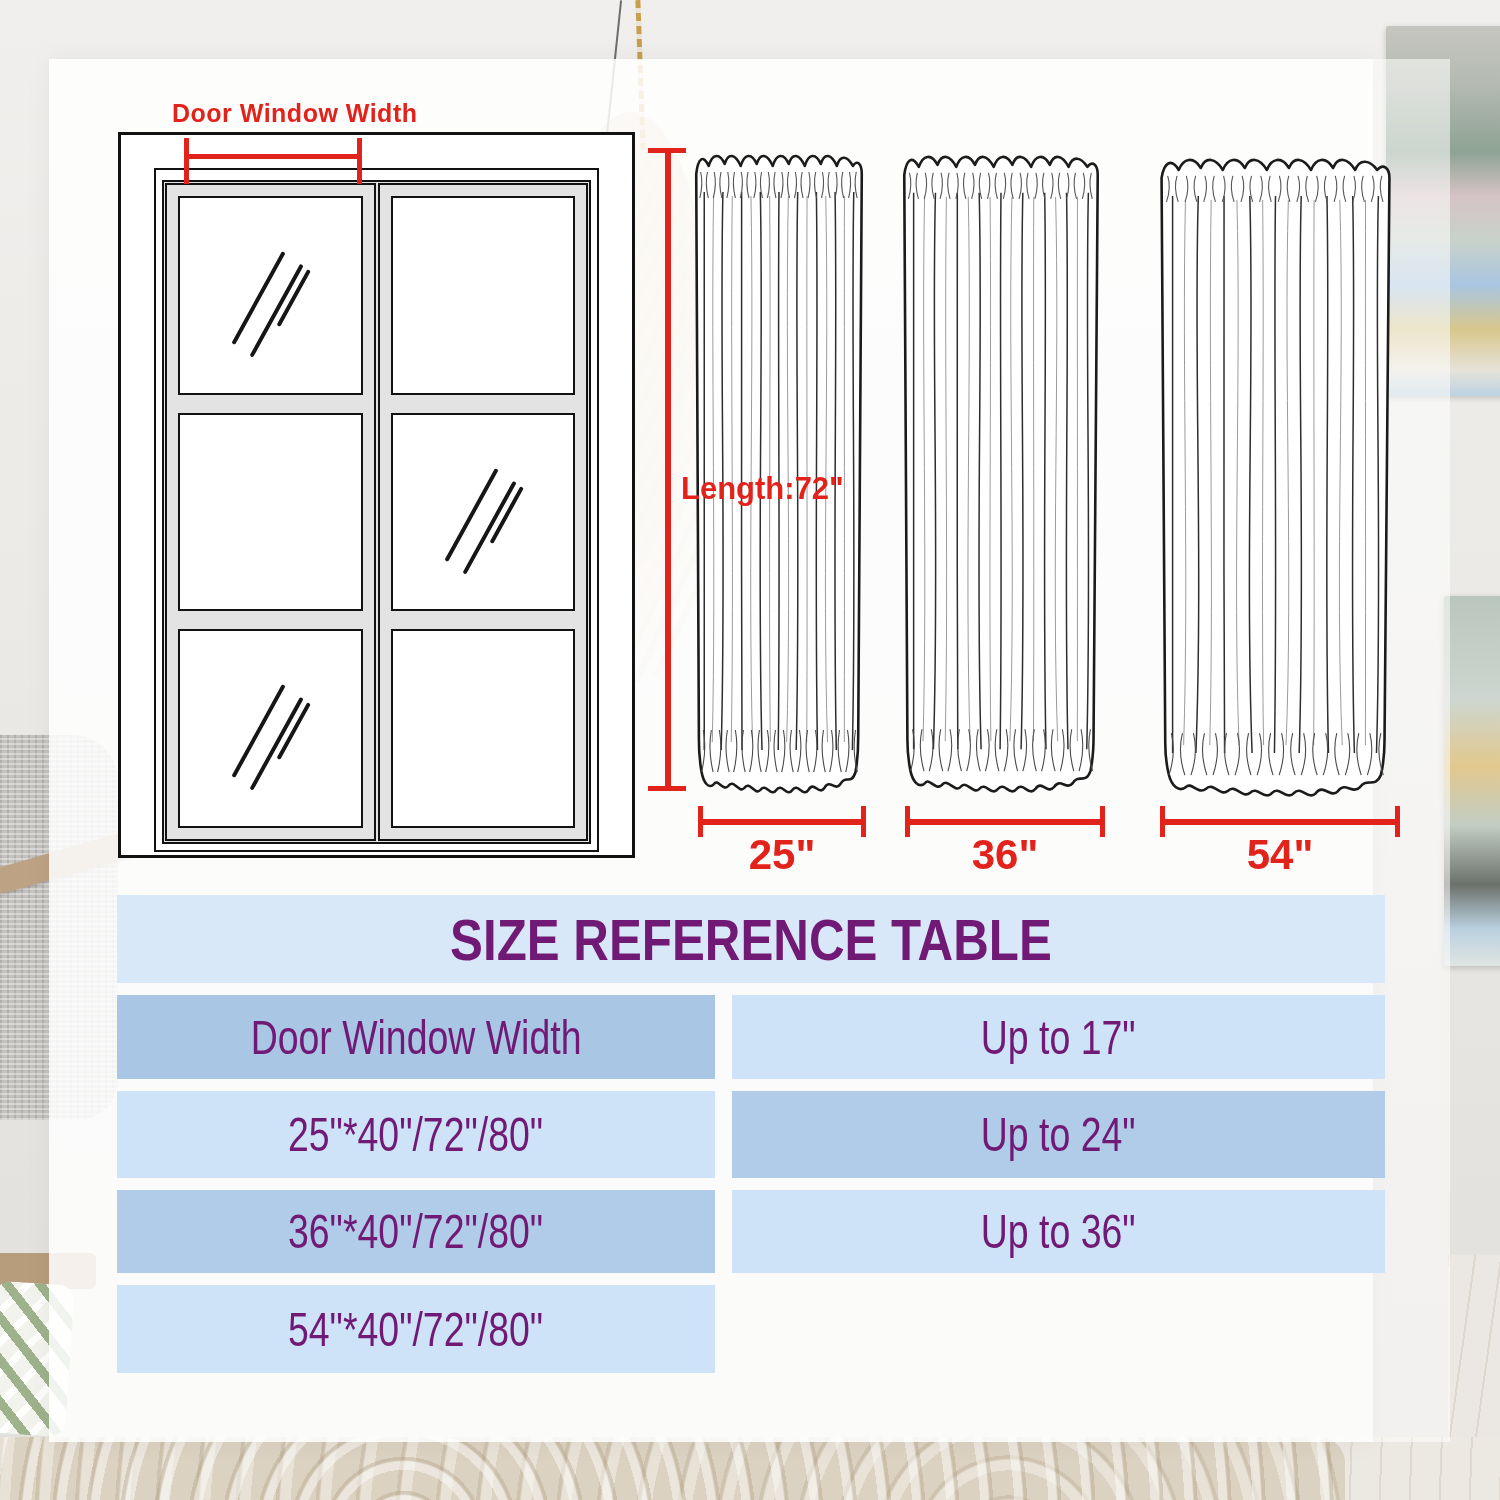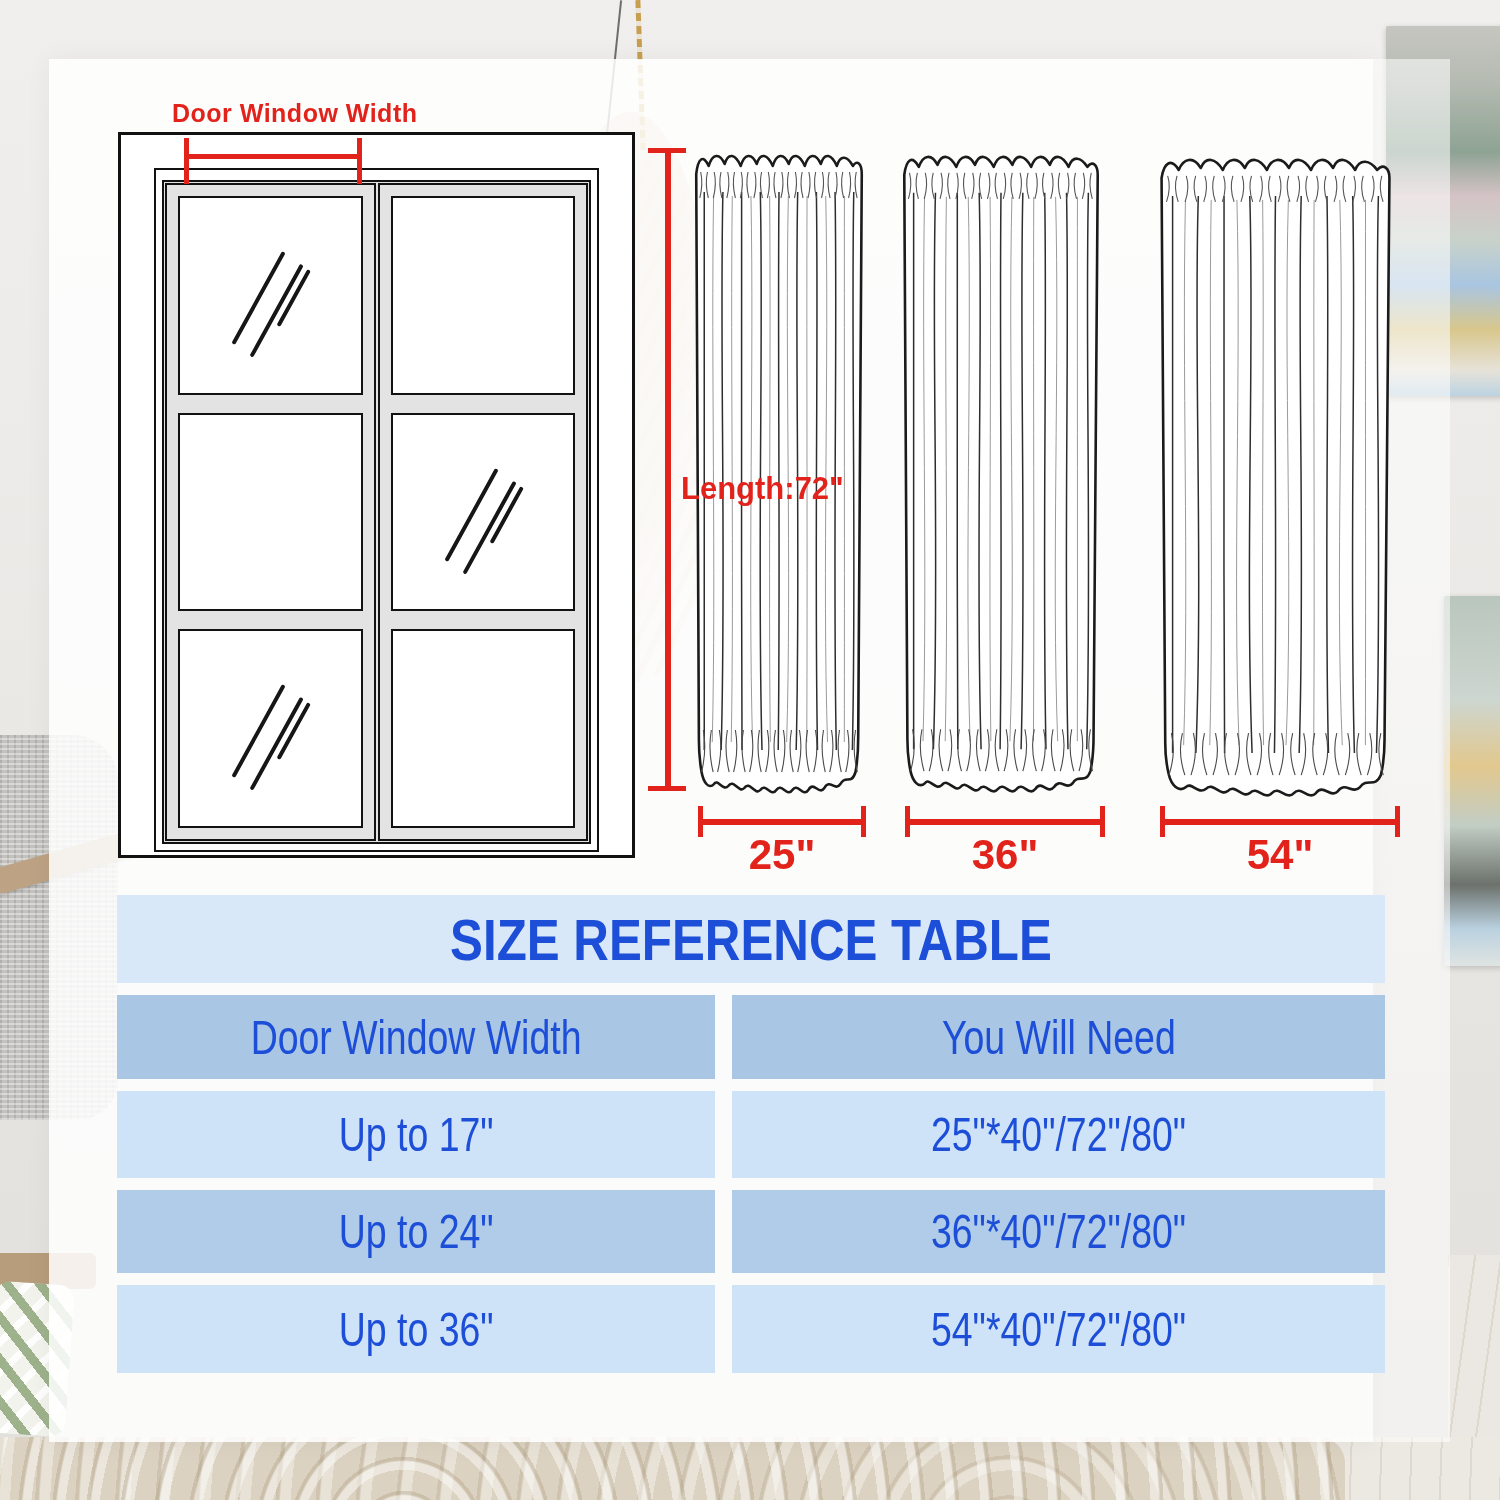--- a/index.html
+++ b/index.html
@@ -78,21 +78,21 @@
   .wm-label{top:831px;font-size:42px;text-align:center;}
 
   
   .curtain-svg{position:absolute;overflow:visible;}
   .curtain-outline{fill:#ffffff;stroke:#1b1b1b;stroke-width:2.6;stroke-linejoin:round;
     vector-effect:non-scaling-stroke;}
 
   
   .size-table{left:117px;top:895px;width:1268px;display:grid;
     grid-template-columns:598px 653px;column-gap:17px;
-    grid-template-rows:88px 84px 87px 83px 88px;row-gap:12px;color:#1d4ed8;}
+    grid-template-rows:88px 84px 87px 83px 88px;row-gap:12px;color:#701a75;}
   .t-title{grid-column:1/3;background:#d9e8f8;display:flex;align-items:center;justify-content:center;
     font-size:58px;font-weight:700;}
   .t-cell{display:flex;align-items:center;justify-content:center;font-size:48px;font-weight:400;}
   .t-head{background:#a9c6e4;}
   .t-light{background:#cfe3f8;}
   .t-med{background:#b0cce8;}
   .cond{display:inline-block;transform:scaleX(.78);white-space:nowrap;}
   .condT{display:inline-block;transform:scaleX(.85);white-space:nowrap;}
 </style>
 </head>
@@ -372,23 +372,20 @@
   <div class="abs rline wm-tick" style="left:1395px;"></div>
   <div class="abs red wm-label" style="left:1162px;width:236px;">54"</div>
 
   <div class="abs size-table">
     <div class="t-title">
       <span class="condT">SIZE REFERENCE TABLE</span>
     </div>
     <div class="t-cell t-head">
       <span class="cond">Door Window Width</span>
     </div>
-    <div class="t-cell t-head">
-      <span class="cond">You Will Need</span>
-    </div>
     <div class="t-cell t-light">
       <span class="cond">Up to 17"</span>
     </div>
     <div class="t-cell t-light">
       <span class="cond">25"*40"/72"/80"</span>
     </div>
     <div class="t-cell t-med">
       <span class="cond">Up to 24"</span>
     </div>
     <div class="t-cell t-med">

